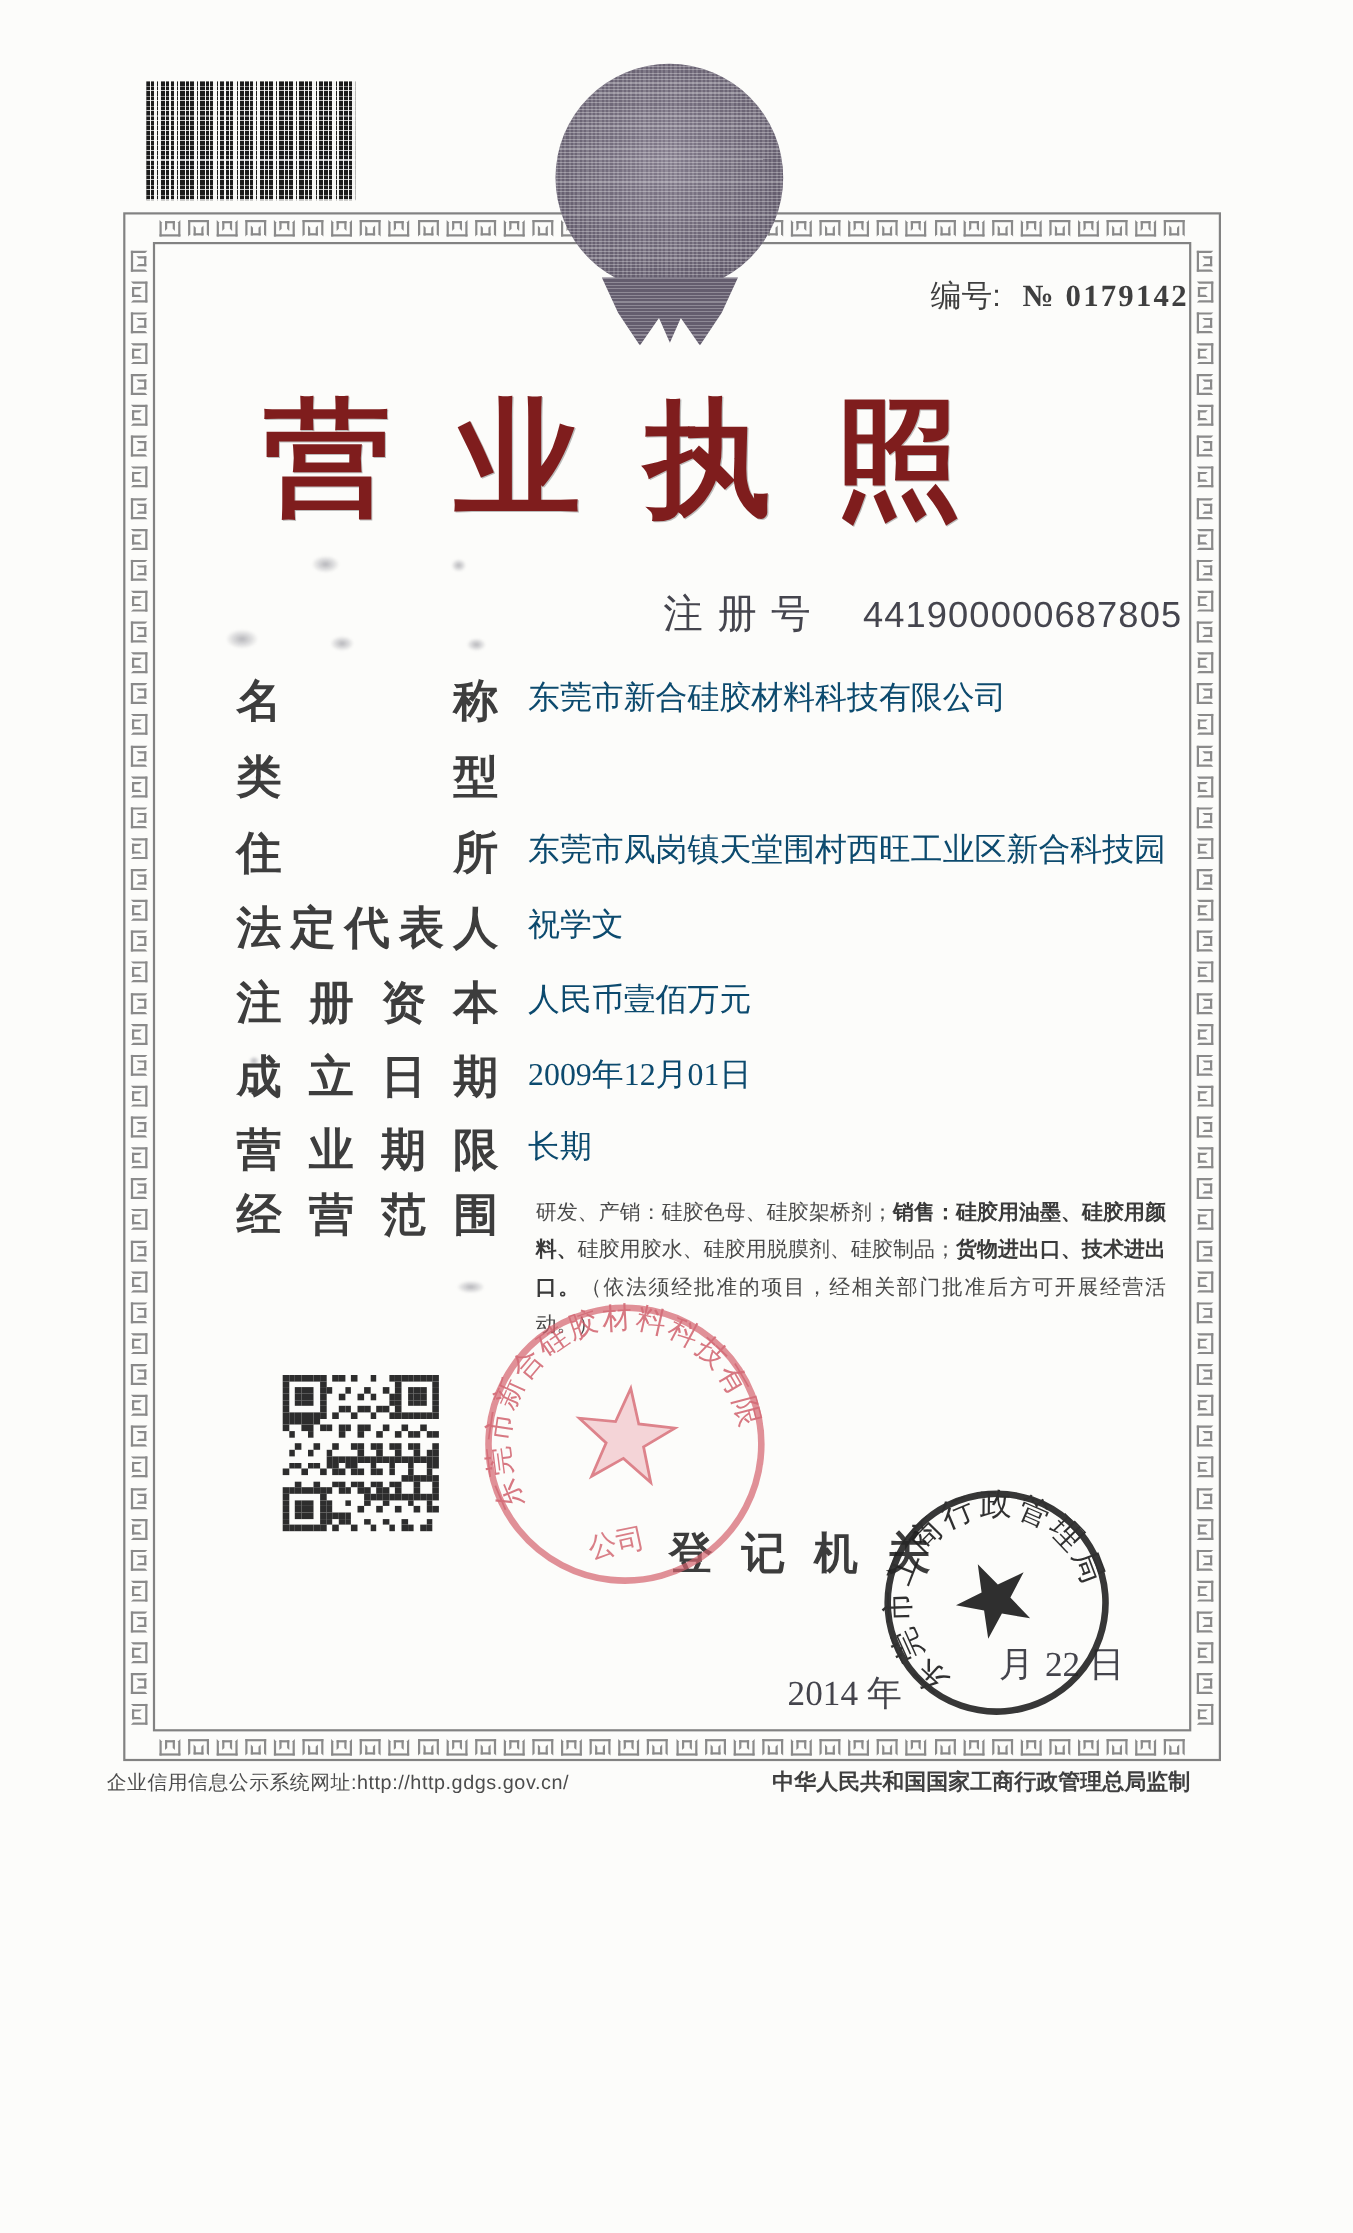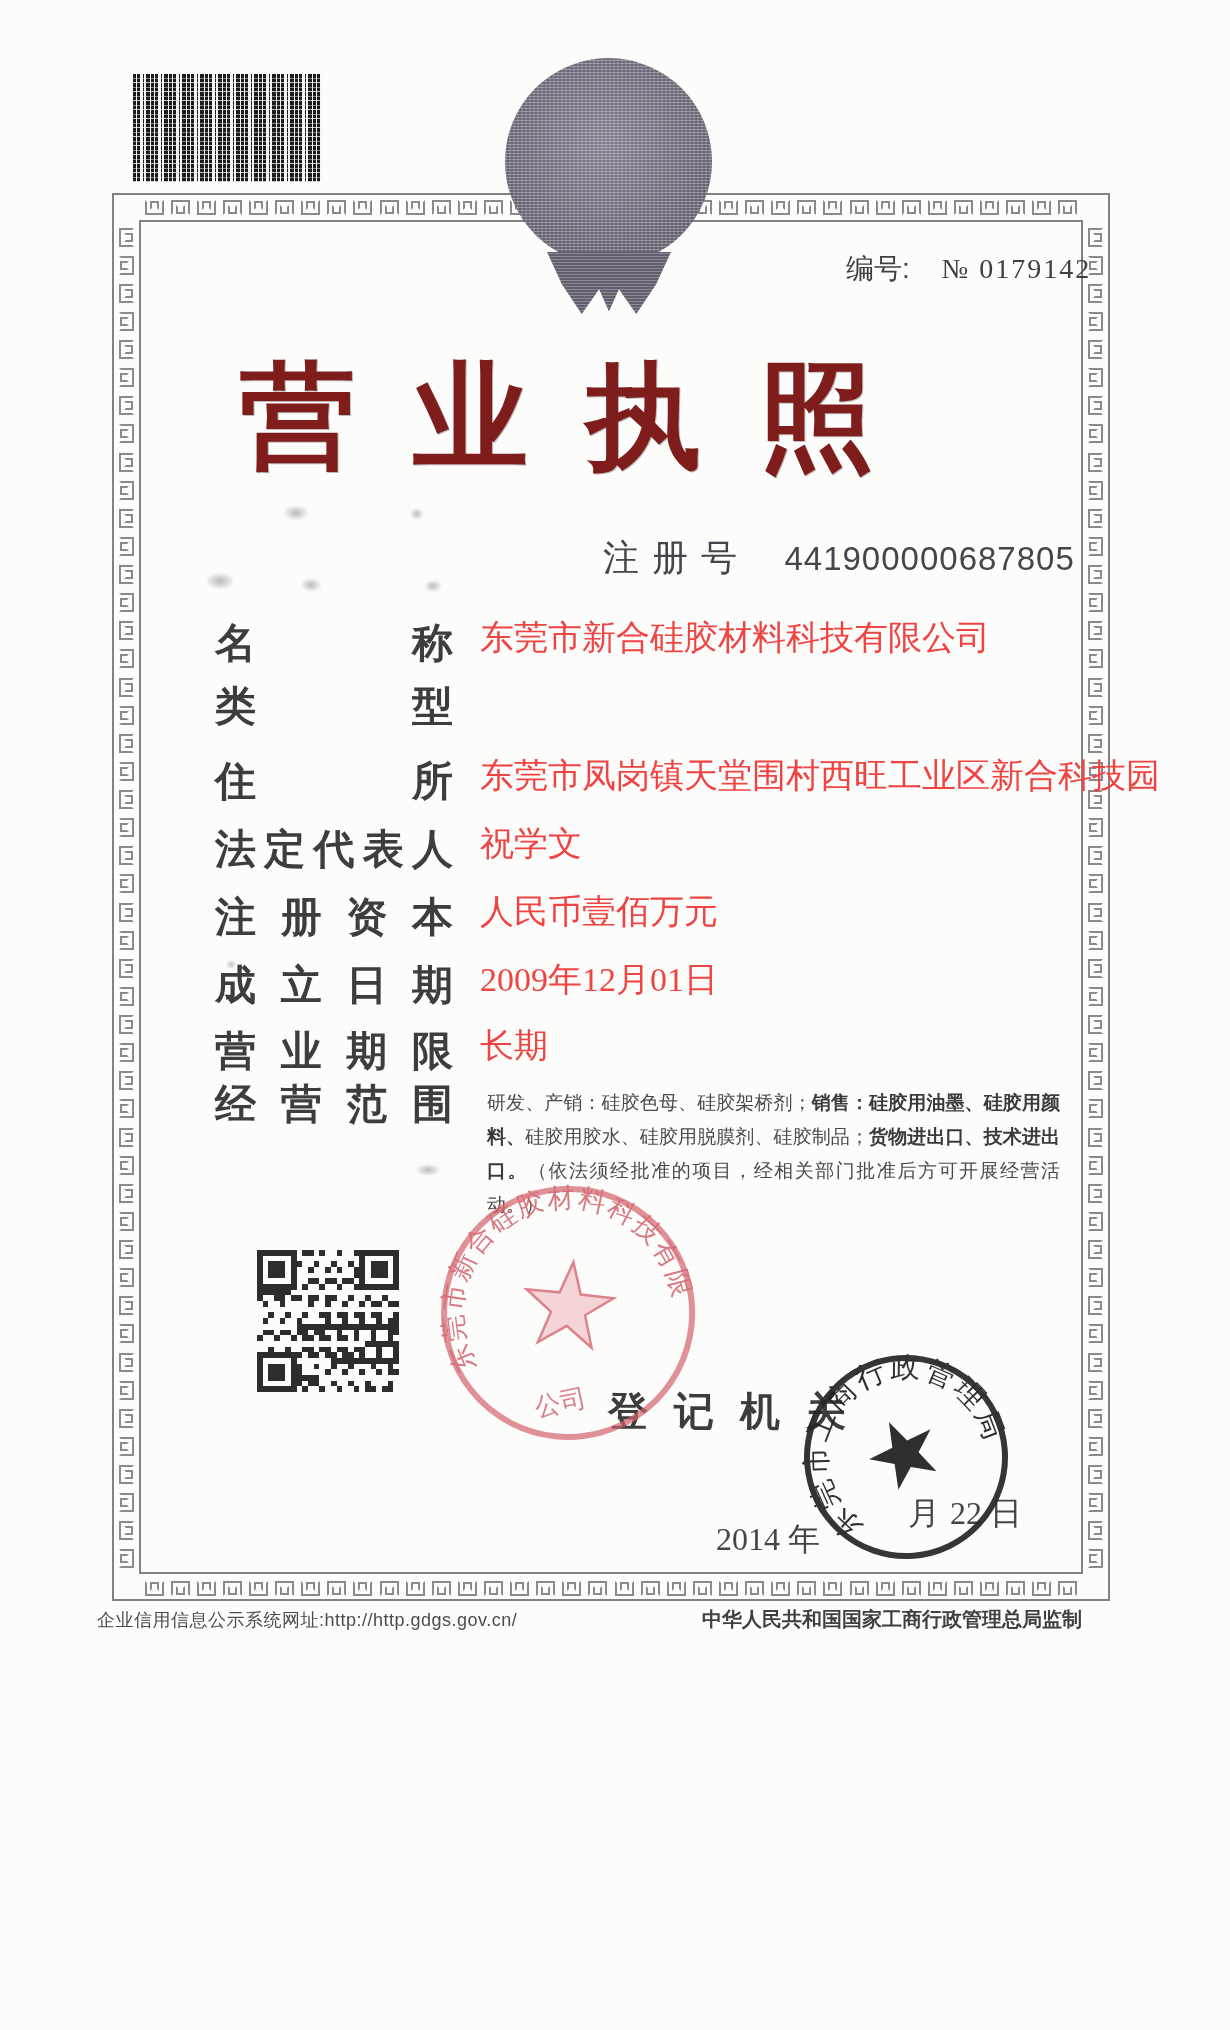--- a/index.html
+++ b/index.html
@@ -38,33 +38,33 @@
       repeating-linear-gradient(0deg, rgba(252,252,252,.30) 0 1px, transparent 1px 3px),
       repeating-linear-gradient(90deg, rgba(255,255,255,.14) 0 2px, transparent 2px 4px);}
   .emblem-base{left:547px;top:252px;width:124px;height:62px;z-index:2;
     background:#645d6e;
     clip-path:polygon(0 0,100% 0,88% 52%,72% 100%,58% 60%,50% 96%,42% 60%,28% 100%,12% 52%);}
   .emblem-base::after{content:"";position:absolute;inset:0;
     background:repeating-linear-gradient(0deg, rgba(252,252,252,.28) 0 1px, transparent 1px 3px);}
 
   
   .serial-line{left:846px;top:250px;font-size:28px;color:#3f3f3f;z-index:2;white-space:nowrap;}
-  .serial-line .no{font-weight:400;font-family:"Liberation Serif",serif;letter-spacing:2px;margin-left:24px;}
+  .serial-line .no{font-weight:700;font-family:"Liberation Serif",serif;letter-spacing:2px;margin-left:12px;}
   .license-title{left:240px;top:340px;width:750px;text-align:left;z-index:2;
     font-size:115px;font-weight:900;letter-spacing:58px;color:#7f1d1d;
     text-shadow:1px 1px 0 rgba(110,110,110,.45);white-space:nowrap;}
   .regno-line{left:603px;top:534px;z-index:2;white-space:nowrap;}
   .regno-label{font-size:36px;letter-spacing:13px;color:#45454e;margin-right:30px;}
   .regno-value{font-size:33px;font-family:Liberation Sans, sans-serif;color:#45454e;letter-spacing:1px;}
 
   
   .row{position:absolute;left:215px;width:845px;display:flex;align-items:flex-end;z-index:2;}
   .row-label{width:238px;flex:none;display:flex;justify-content:space-between;
     font-size:41px;font-weight:700;color:#3d3d3d;line-height:1.1;}
-  .row-value{margin-left:27px;font-size:34px;color:#ef4444;padding-bottom:5px;
+  .row-value{margin-left:27px;font-size:29px;color:#0c4a6e;padding-bottom:5px;
     font-family:"Liberation Serif",serif;white-space:nowrap;}
   .row-scope{align-items:flex-start;}
   .scope-text{margin-left:34px;width:585px;font-size:19px;line-height:34px;color:#4a4a4a;
     font-family:"Liberation Serif",serif;text-align:justify;margin-top:4px;}
   .scope-text .strong{font-weight:700;color:#3a3a3a;}
 
   
   #qr{left:257px;top:1250px;width:142px;height:142px;z-index:2;
     display:grid;grid-template-columns:repeat(25,1fr);grid-template-rows:repeat(25,1fr);}
   #qr i{display:block;}

